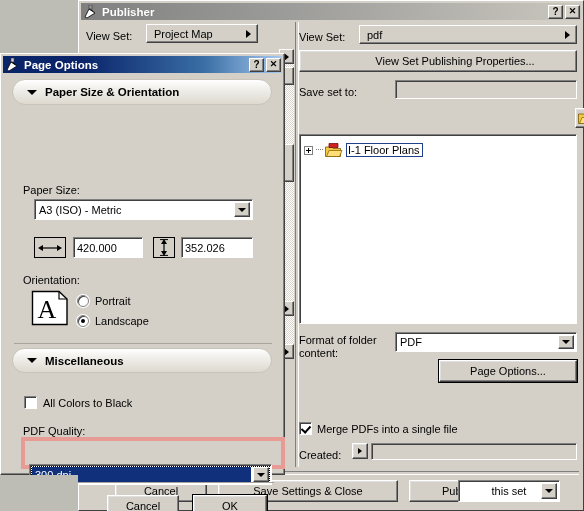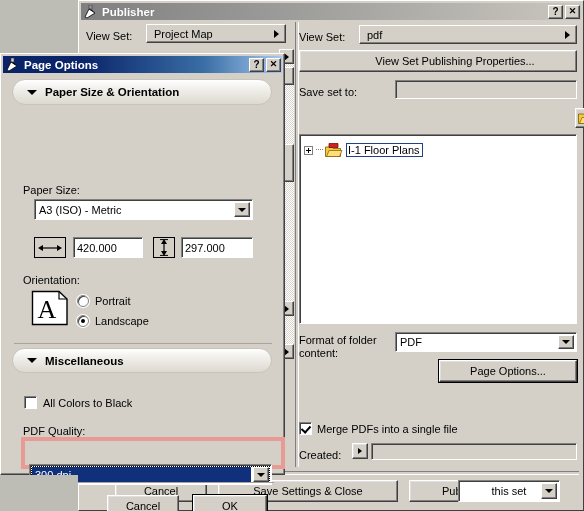--- a/index.html
+++ b/index.html
@@ -166,21 +166,21 @@
         </svg>
       </span>
       <span style="color:#ffffff;text-shadow:0 0 1px rgba(0,0,0,.2);">Publisher</span>
       <span style="flex:1"></span>
       <span class="tbbtn" style="margin-right:2px;">?</span>
       <span class="tbbtn" style="margin-right:1px;font-size:9px;">✕</span>
     </div>
 
     <div style="position:absolute;left:3px;top:21px;width:210px;height:445px;background:#d4d0c8;">
       <div class="lab" style="left:4px;top:8px;">View Set:</div>
-      <div class="flatcombo" style="left:64px;top:2px;width:140px;height:19px;">
+      <div class="flatcombo" style="left:64px;top:2px;width:112px;height:19px;">
         <span class="v">Project Map</span>
         <span class="a tri-right"></span>
       </div>
     </div>
 
     <div style="position:absolute;left:200px;top:48px;width:15px;height:325px;">
       <div class="sb-btn" style="position:absolute;left:0;top:0;width:15px;height:15px;">
         <span class="tri-right"></span>
       </div>
       <div class="sb-track" style="position:absolute;left:0;top:15px;width:15px;height:295px;"></div>
@@ -324,21 +324,21 @@
     <div style="position:absolute;left:152px;top:183px;width:22px;height:21px;background:#d4d0c8;
                 border:1px solid #000;box-sizing:border-box;display:flex;align-items:center;justify-content:center;">
       <svg width="10" height="17" viewBox="0 0 10 17">
         <line x1="5" y1="3" x2="5" y2="14" stroke="#000" stroke-width="1.2"></line>
         <polygon points="5,0 2,5 8,5" fill="#000"></polygon>
         <polygon points="5,17 2,12 8,12" fill="#000"></polygon>
         <line x1="1" y1="0.6" x2="9" y2="0.6" stroke="#000" stroke-width="1"></line>
         <line x1="1" y1="16.4" x2="9" y2="16.4" stroke="#000" stroke-width="1"></line>
       </svg>
     </div>
-    <div class="sunken txtin" style="position:absolute;left:180px;top:183px;width:72px;height:21px;">297.000</div>
+    <div class="sunken txtin" style="position:absolute;left:180px;top:183px;width:72px;height:21px;">352.026</div>
 
     <div class="lab" style="left:22px;top:220px;">Orientation:</div>
 
     <div style="position:absolute;left:30px;top:236px;width:38px;height:36px;">
       <svg width="38" height="36" viewBox="0 0 38 36">
         <path d="M1.5 1.5 L28 1.5 L36 9 L36 34.5 L1.5 34.5 Z" fill="#ffffff" stroke="#000" stroke-width="1.4"></path>
         <path d="M28 1.5 L28 9 L36 9" fill="none" stroke="#000" stroke-width="1.2"></path>
         <text x="16" y="28" font-family="Liberation Serif, serif" font-size="26" text-anchor="middle" fill="#000">A</text>
       </svg>
     </div>

